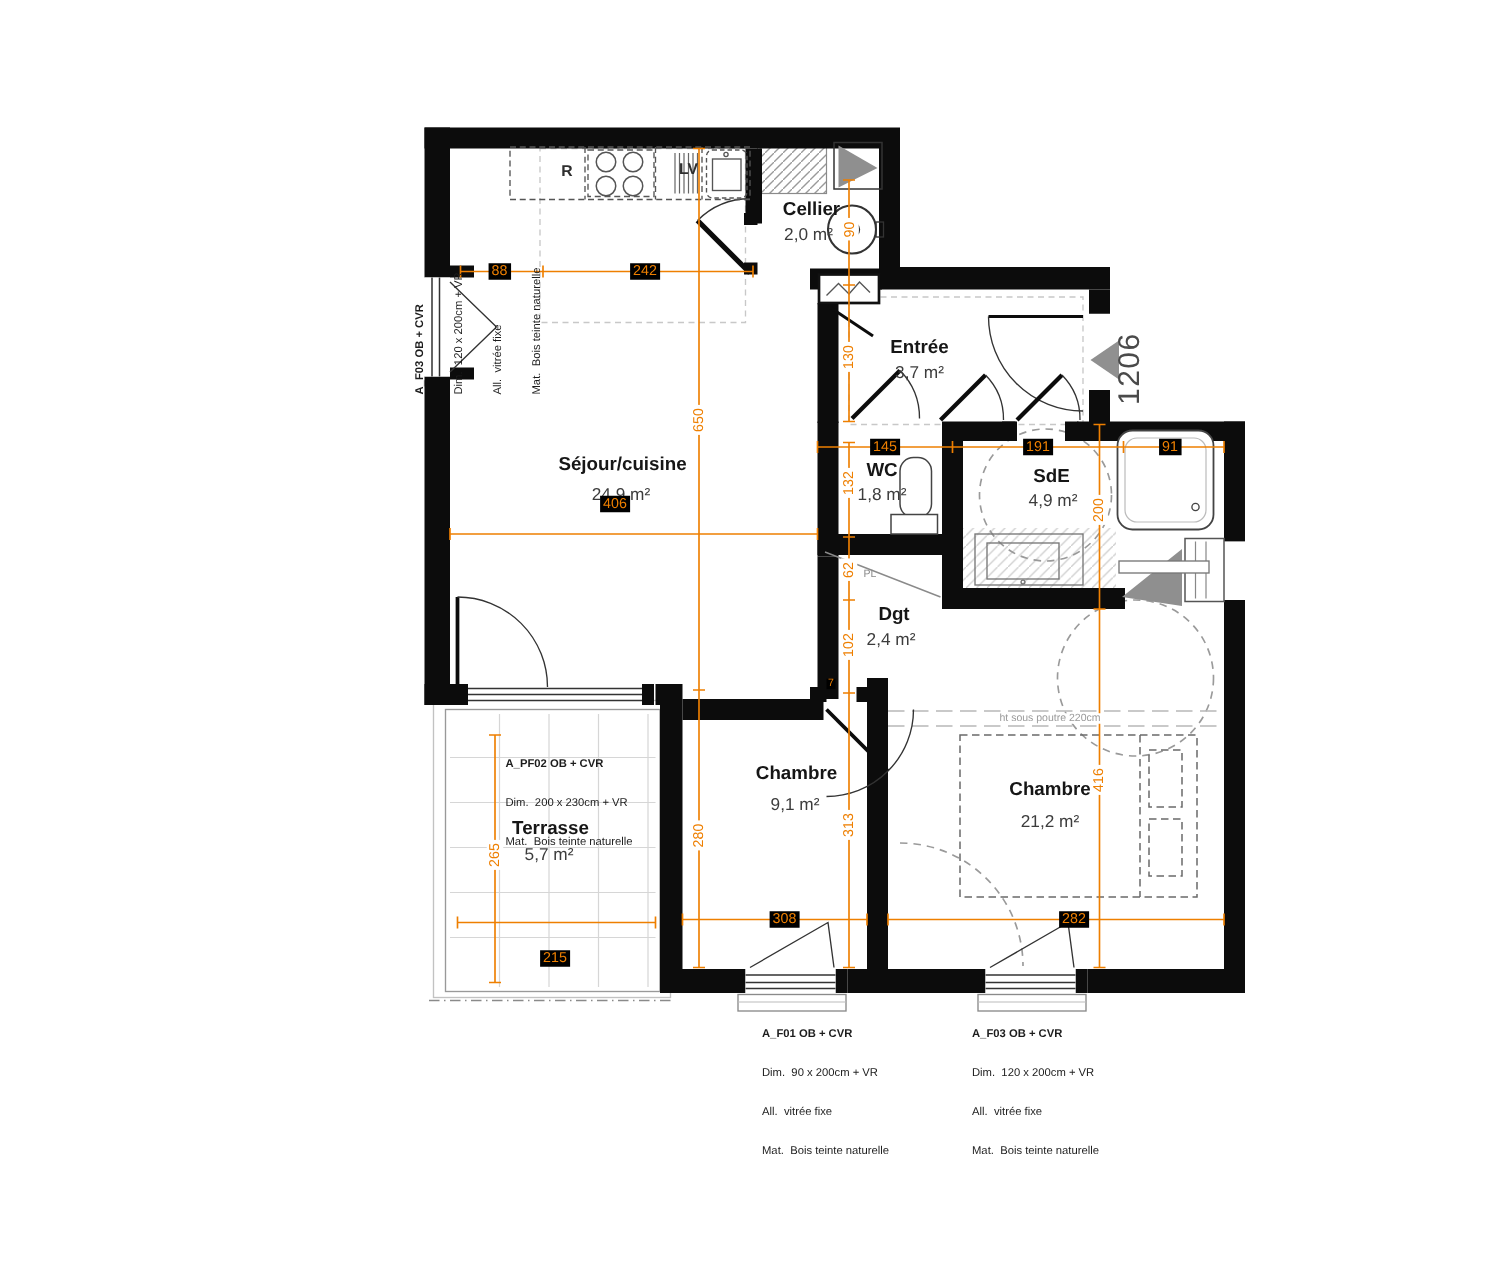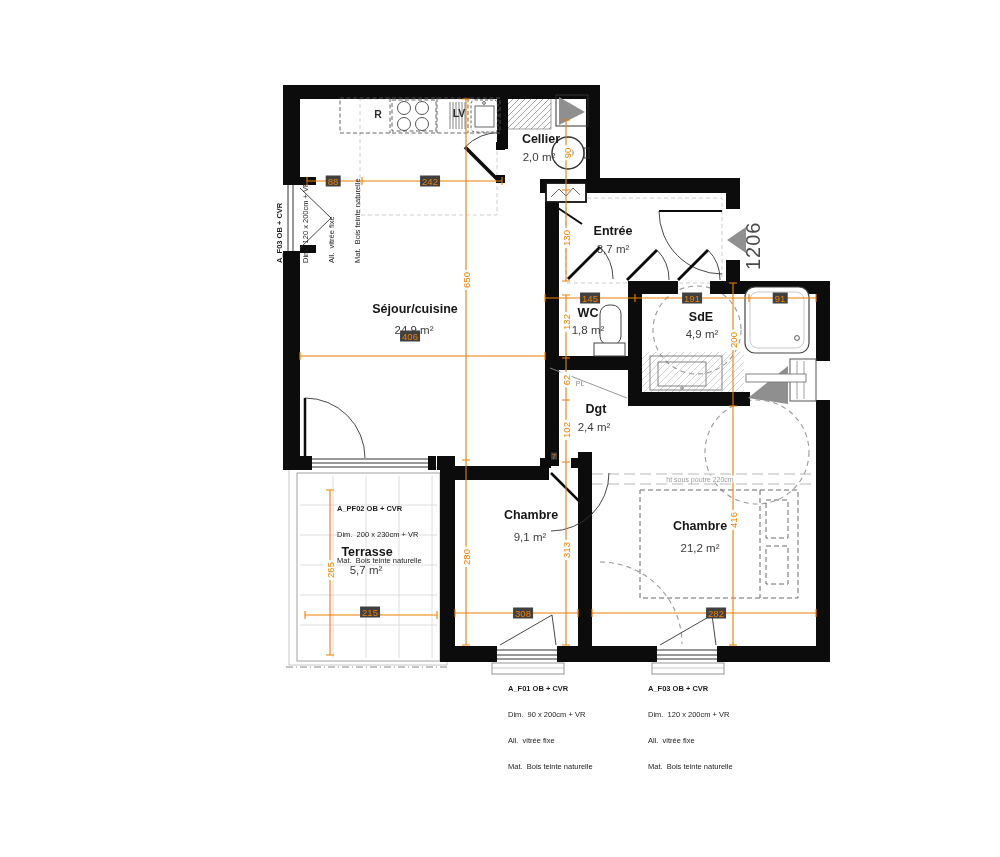--- a/index.html
+++ b/index.html
@@ -5,21 +5,21 @@
   html,body{margin:0;padding:0;background:#ffffff;}
   #canvas{position:relative;width:1000px;height:857px;background:#ffffff;overflow:hidden;
           font-family:"Liberation Sans", sans-serif;}
   #plan-svg{position:absolute;left:0;top:0;}
   .lbl{position:absolute;transform:translate(-50%,-50%);white-space:nowrap;}
   .room-name{font-size:12.5px;font-weight:bold;color:#161616;text-align:right;}
   .room-area{font-size:11.5px;color:#3c3c3c;}
   .appliance{font-size:10.5px;font-weight:600;color:#2e2e2e;}
   .pl{font-size:7px;color:#8a8a8a;}
   .hdim{position:absolute;transform:translate(-50%,-50%);font-size:9.5px;color:#ee7f00;
-        background:#404040;padding:0 2px;white-space:nowrap;text-align:center;}
+        background:#000000;padding:0 2px;white-space:nowrap;text-align:center;}
   .vdim{position:absolute;transform:translate(-50%,-50%) rotate(-90deg);font-size:9.5px;color:#ee7f00;
         background:#fff;padding:0 2px;white-space:nowrap;}
   .tinydim{font-size:7px;padding:0 1px;}
   .ann{position:absolute;font-size:7.5px;line-height:8.6px;color:#1c1c1c;white-space:pre;}
   .ann .t{font-weight:bold;}
   .rot{transform:rotate(-90deg);transform-origin:0 0;}
   .beam-note{position:absolute;transform:translate(-50%,-50%);font-size:7px;color:#9a9a9a;
              background:#fff;padding:0 3px;white-space:nowrap;}
   .unit-number{position:absolute;font-size:20px;letter-spacing:1px;color:#4a4a4a;
                transform:rotate(-90deg);transform-origin:0 0;white-space:nowrap;}
@@ -291,21 +291,21 @@
 <div class="vdim" style="left:566px;top:322px">132</div>
 <div class="vdim" style="left:733px;top:340px">200</div>
 <div class="hdim" style="left:410px;top:336px">406</div>
 <div class="vdim" style="left:566px;top:380px">62</div>
 <div class="vdim" style="left:566px;top:430px">102</div>
 <div class="vdim" style="left:466px;top:280px">650</div>
 <div class="vdim" style="left:466px;top:557px">280</div>
 <div class="vdim" style="left:566px;top:550px">313</div>
 <div class="vdim" style="left:733px;top:520px">416</div>
 <div class="vdim" style="left:330px;top:570px">265</div>
-<div class="hdim" style="left:370px;top:612px">215</div>
+<div class="hdim" style="left:370px;top:639px">215</div>
 <div class="hdim" style="left:523px;top:613px">308</div>
 <div class="hdim" style="left:716px;top:613px">282</div>
 <div class="hdim tinydim" style="left:554px;top:456px">7</div>
 
 <div class="ann rot" style="left:259px;top:263px;width:112px">
   <div class="t">A_F03 OB + CVR</div>
   <div>Dim.  120 x 200cm + VR</div>
   <div>All.  vitrée fixe</div>
   <div>Mat.  Bois teinte naturelle</div>
 </div>

